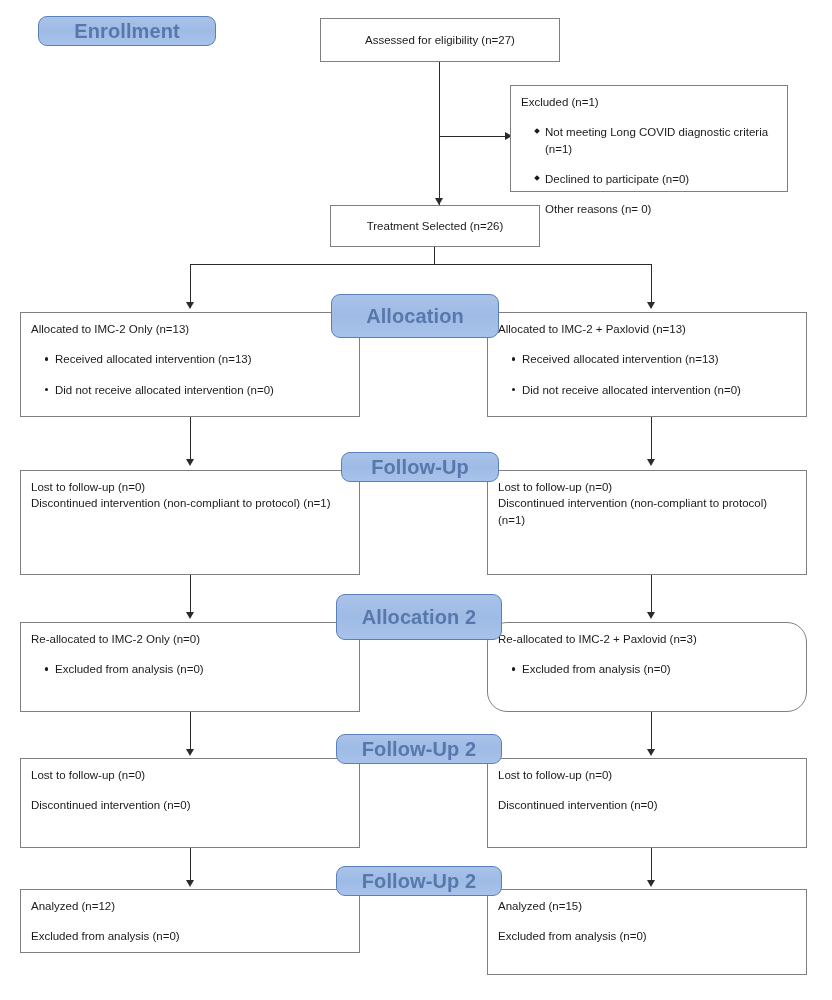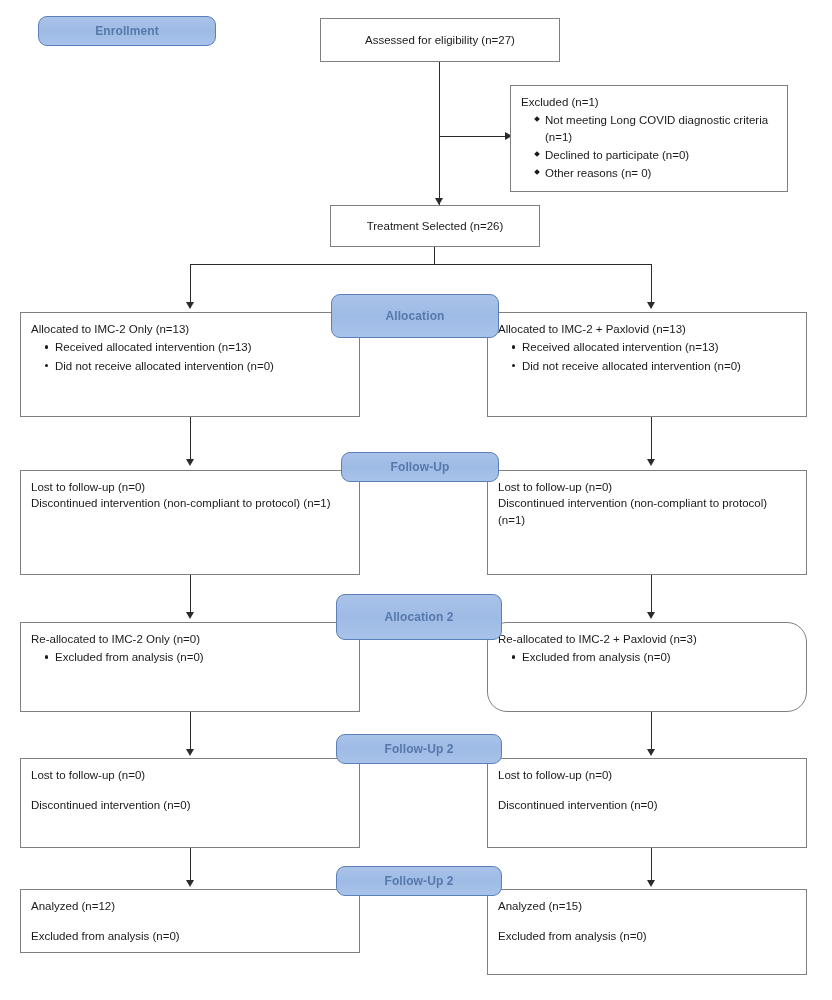--- a/index.html
+++ b/index.html
@@ -32,21 +32,21 @@
     padding: 0;
   }
   .box .title { margin: 0 0 2px 0; }
   .box ul {
     margin: 1px 0 0 0;
     padding: 0 0 0 14px;
     list-style: none;
   }
   .box ul li {
     position: relative;
-    margin: 2px 0;
+    margin: 14px 0;
     padding-left: 10px;
   }
   .box ul li:before {
     content: "";
     position: absolute;
     left: 0; top: 6px;
     width: 3.2px; height: 3.2px;
     background: #1a1a1a;
     border-radius: 50%;
   }
@@ -60,21 +60,21 @@
   .box p.spaced { margin: 0 0 14px 0; }
 
   
   .banner {
     position: absolute;
     border: 1.4px solid #5b7fb8;
     border-radius: 9px;
     background: linear-gradient(180deg,#a9c2e8 0%, #9ebbe6 50%, #a8c3ea 100%);
     color: #5878ac;
     font-weight: bold;
-    font-size: 12px;
+    font-size: 20px;
     display: flex;
     align-items: center;
     justify-content: center;
     z-index: 5;
     letter-spacing: 0.1px;
   }
 
   
   .vline {
     position: absolute;

